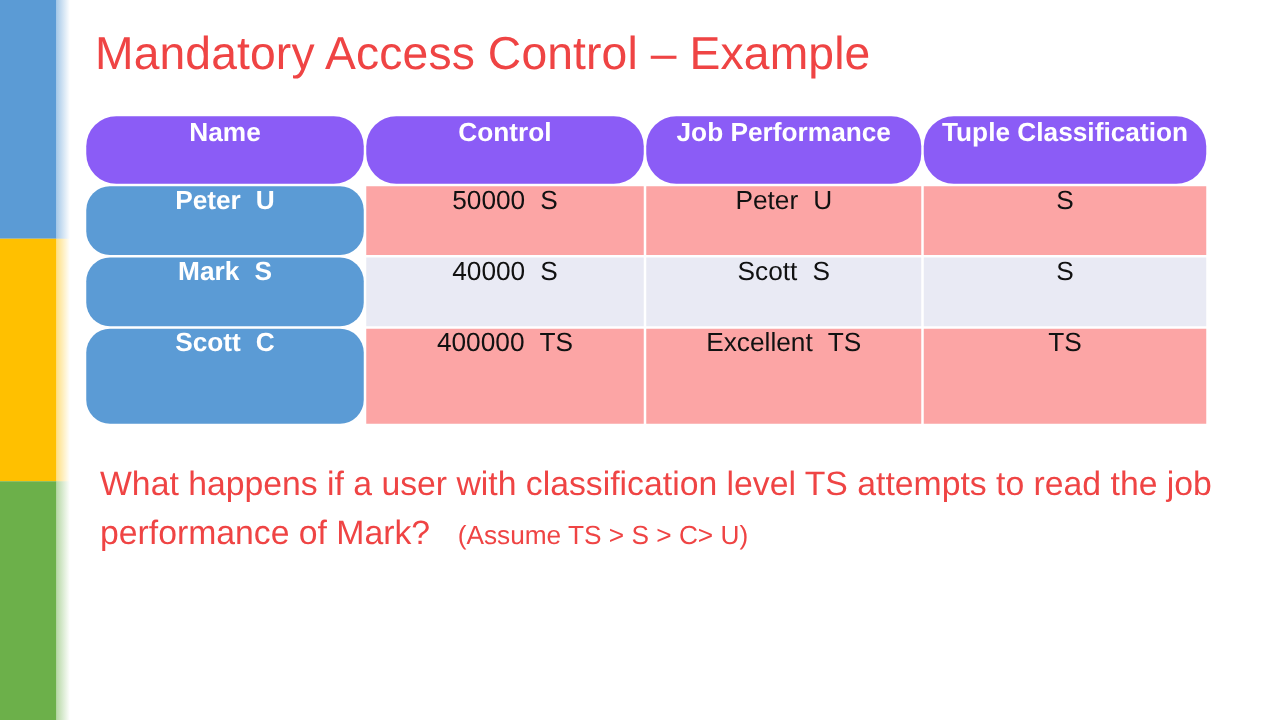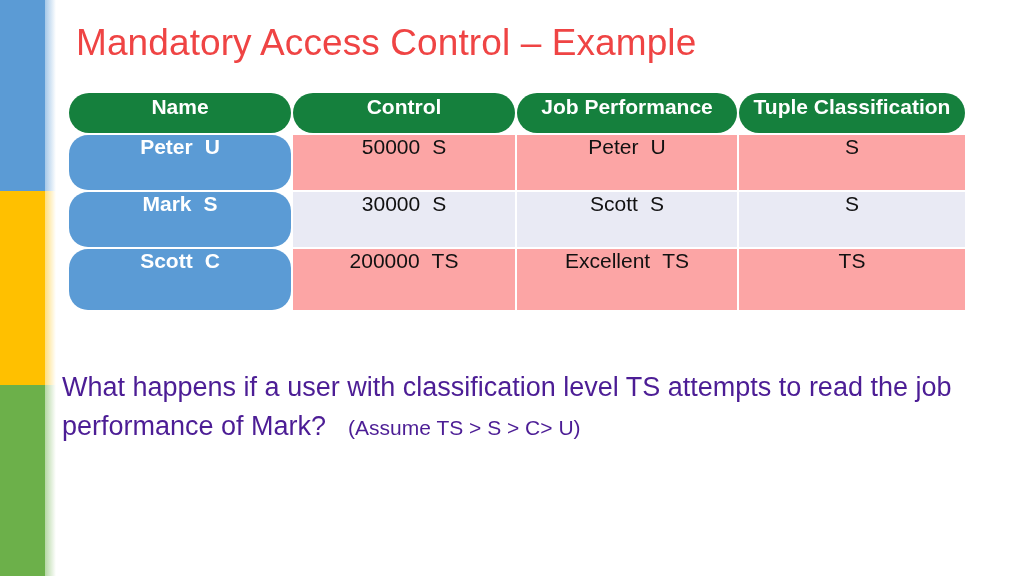--- a/index.html
+++ b/index.html
@@ -84,22 +84,22 @@
   table#mac-table td {
     padding: 0;
     margin: 0;
     vertical-align: top;
     text-align: center;
     font-size: 21px;
   }
 
   
   tr.head th {
-    height: 40px;
-    background: #15803d;
+    height: 54px;
+    background: #8b5cf6;
     color: #ffffff;
     font-weight: bold;
     line-height: 27px;
     padding-top: 3px;
     font-size: 22px;
     border-radius: 24px;
   }
 
   
   td.name-cell {
@@ -112,33 +112,33 @@
   
   td.data-cell {
     color: #111111;
     font-weight: 400;
     font-size: 21px;
   }
   tr.row-odd  td.data-cell { background: #fca5a5; }
   tr.row-even td.data-cell { background: #e9eaf4; }
 
   tr.body-row td { height: 55px; padding-top: 4px; }
-  tr.body-row.last td { height: 61px; }
+  tr.body-row.last td { height: 76px; }
 
   .cell-gap { display: inline-block; width: 12px; }
 
   
   #body-text {
     position: absolute;
-    left: 62px;
+    left: 80px;
     top: 368px;
     width: 900px;
     font-size: 27px;
     line-height: 39px;
-    color: #4c1d95;
+    color: #ef4444;
     font-weight: 400;
   }
   #body-text .small-note {
     font-size: 21px;
     margin-left: 22px;
   }
 </style>
 </head>
 <body>
 
@@ -176,27 +176,27 @@
       </thead>
       <tbody>
         <tr class="body-row row-odd">
           <td class="name-cell"><span>Peter</span><span class="cell-gap"></span><span>U</span></td>
           <td class="data-cell"><span>50000</span><span class="cell-gap"></span><span>S</span></td>
           <td class="data-cell"><span>Peter</span><span class="cell-gap"></span><span>U</span></td>
           <td class="data-cell">S</td>
         </tr>
         <tr class="body-row row-even">
           <td class="name-cell"><span>Mark</span><span class="cell-gap"></span><span>S</span></td>
-          <td class="data-cell"><span>30000</span><span class="cell-gap"></span><span>S</span></td>
+          <td class="data-cell"><span>40000</span><span class="cell-gap"></span><span>S</span></td>
           <td class="data-cell"><span>Scott</span><span class="cell-gap"></span><span>S</span></td>
           <td class="data-cell">S</td>
         </tr>
         <tr class="body-row row-odd last">
           <td class="name-cell"><span>Scott</span><span class="cell-gap"></span><span>C</span></td>
-          <td class="data-cell"><span>200000</span><span class="cell-gap"></span><span>TS</span></td>
+          <td class="data-cell"><span>400000</span><span class="cell-gap"></span><span>TS</span></td>
           <td class="data-cell"><span>Excellent</span><span class="cell-gap"></span><span>TS</span></td>
           <td class="data-cell">TS</td>
         </tr>
       </tbody>
     </table>
   </div>
 
   <div id="body-text">
     <span>What happens if a user with classification level TS attempts to</span>
     <span>read the job performance of Mark?</span><span class="small-note">(Assume TS &gt; S &gt; C&gt; U)</span>

